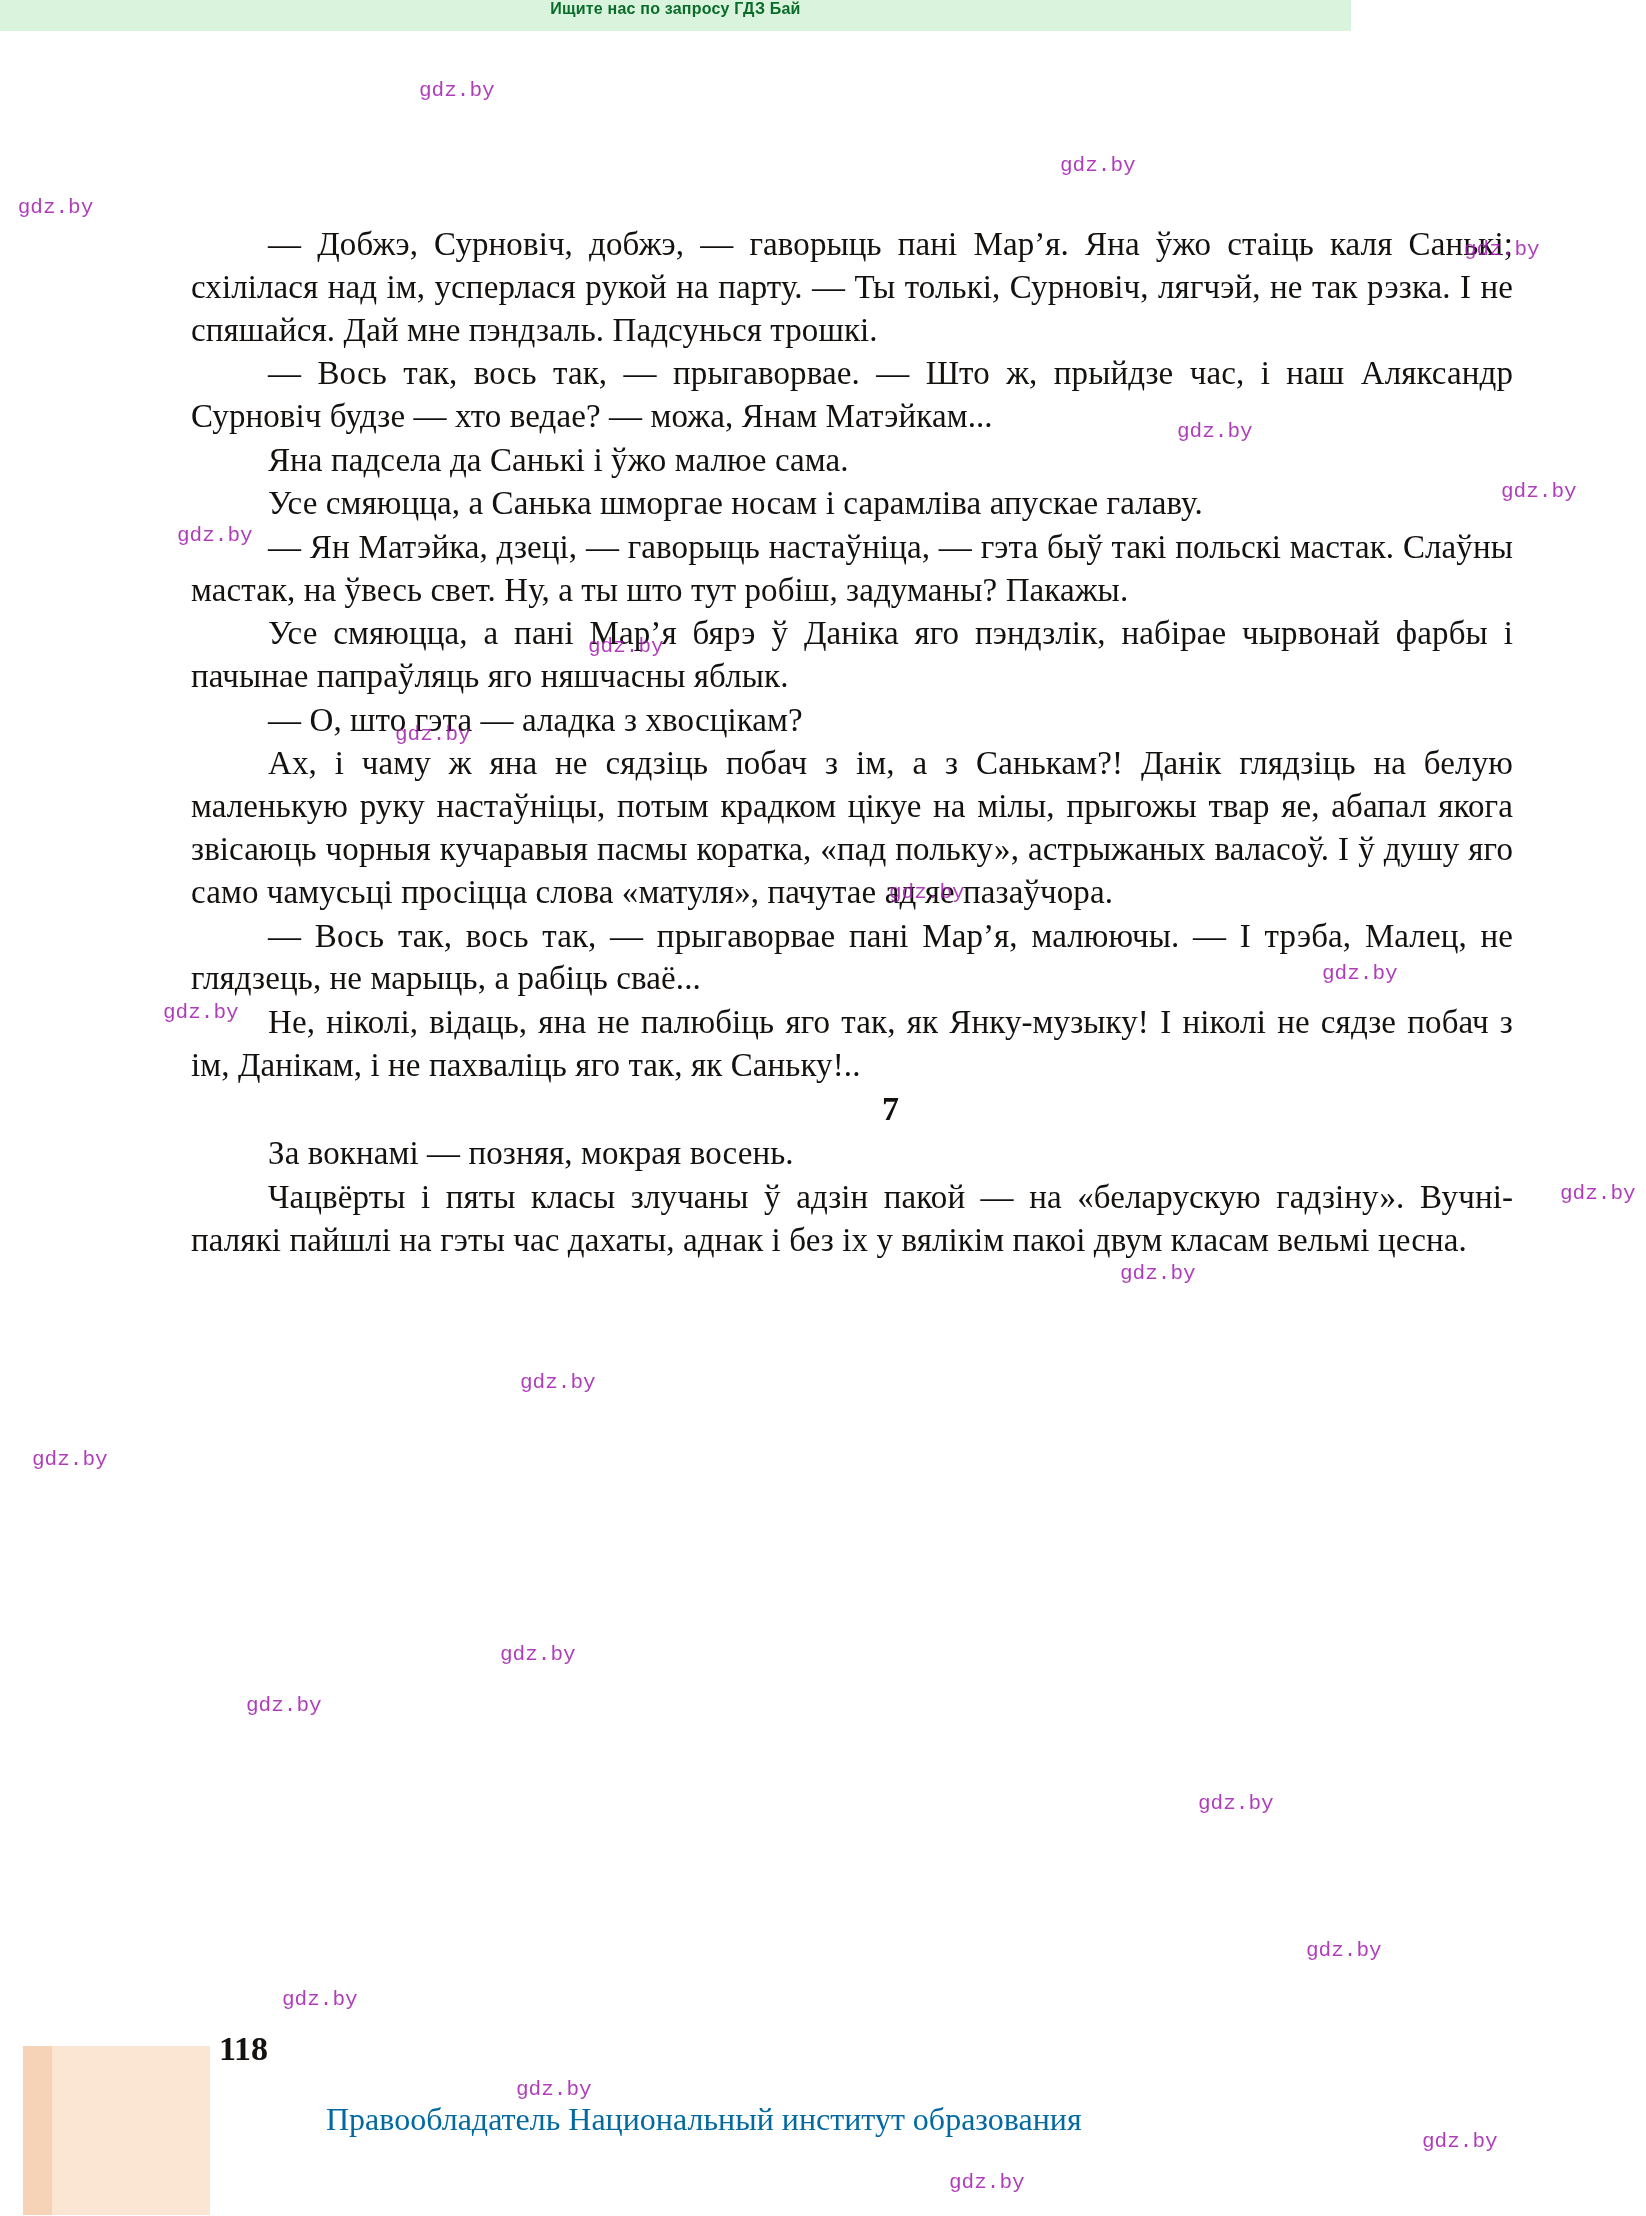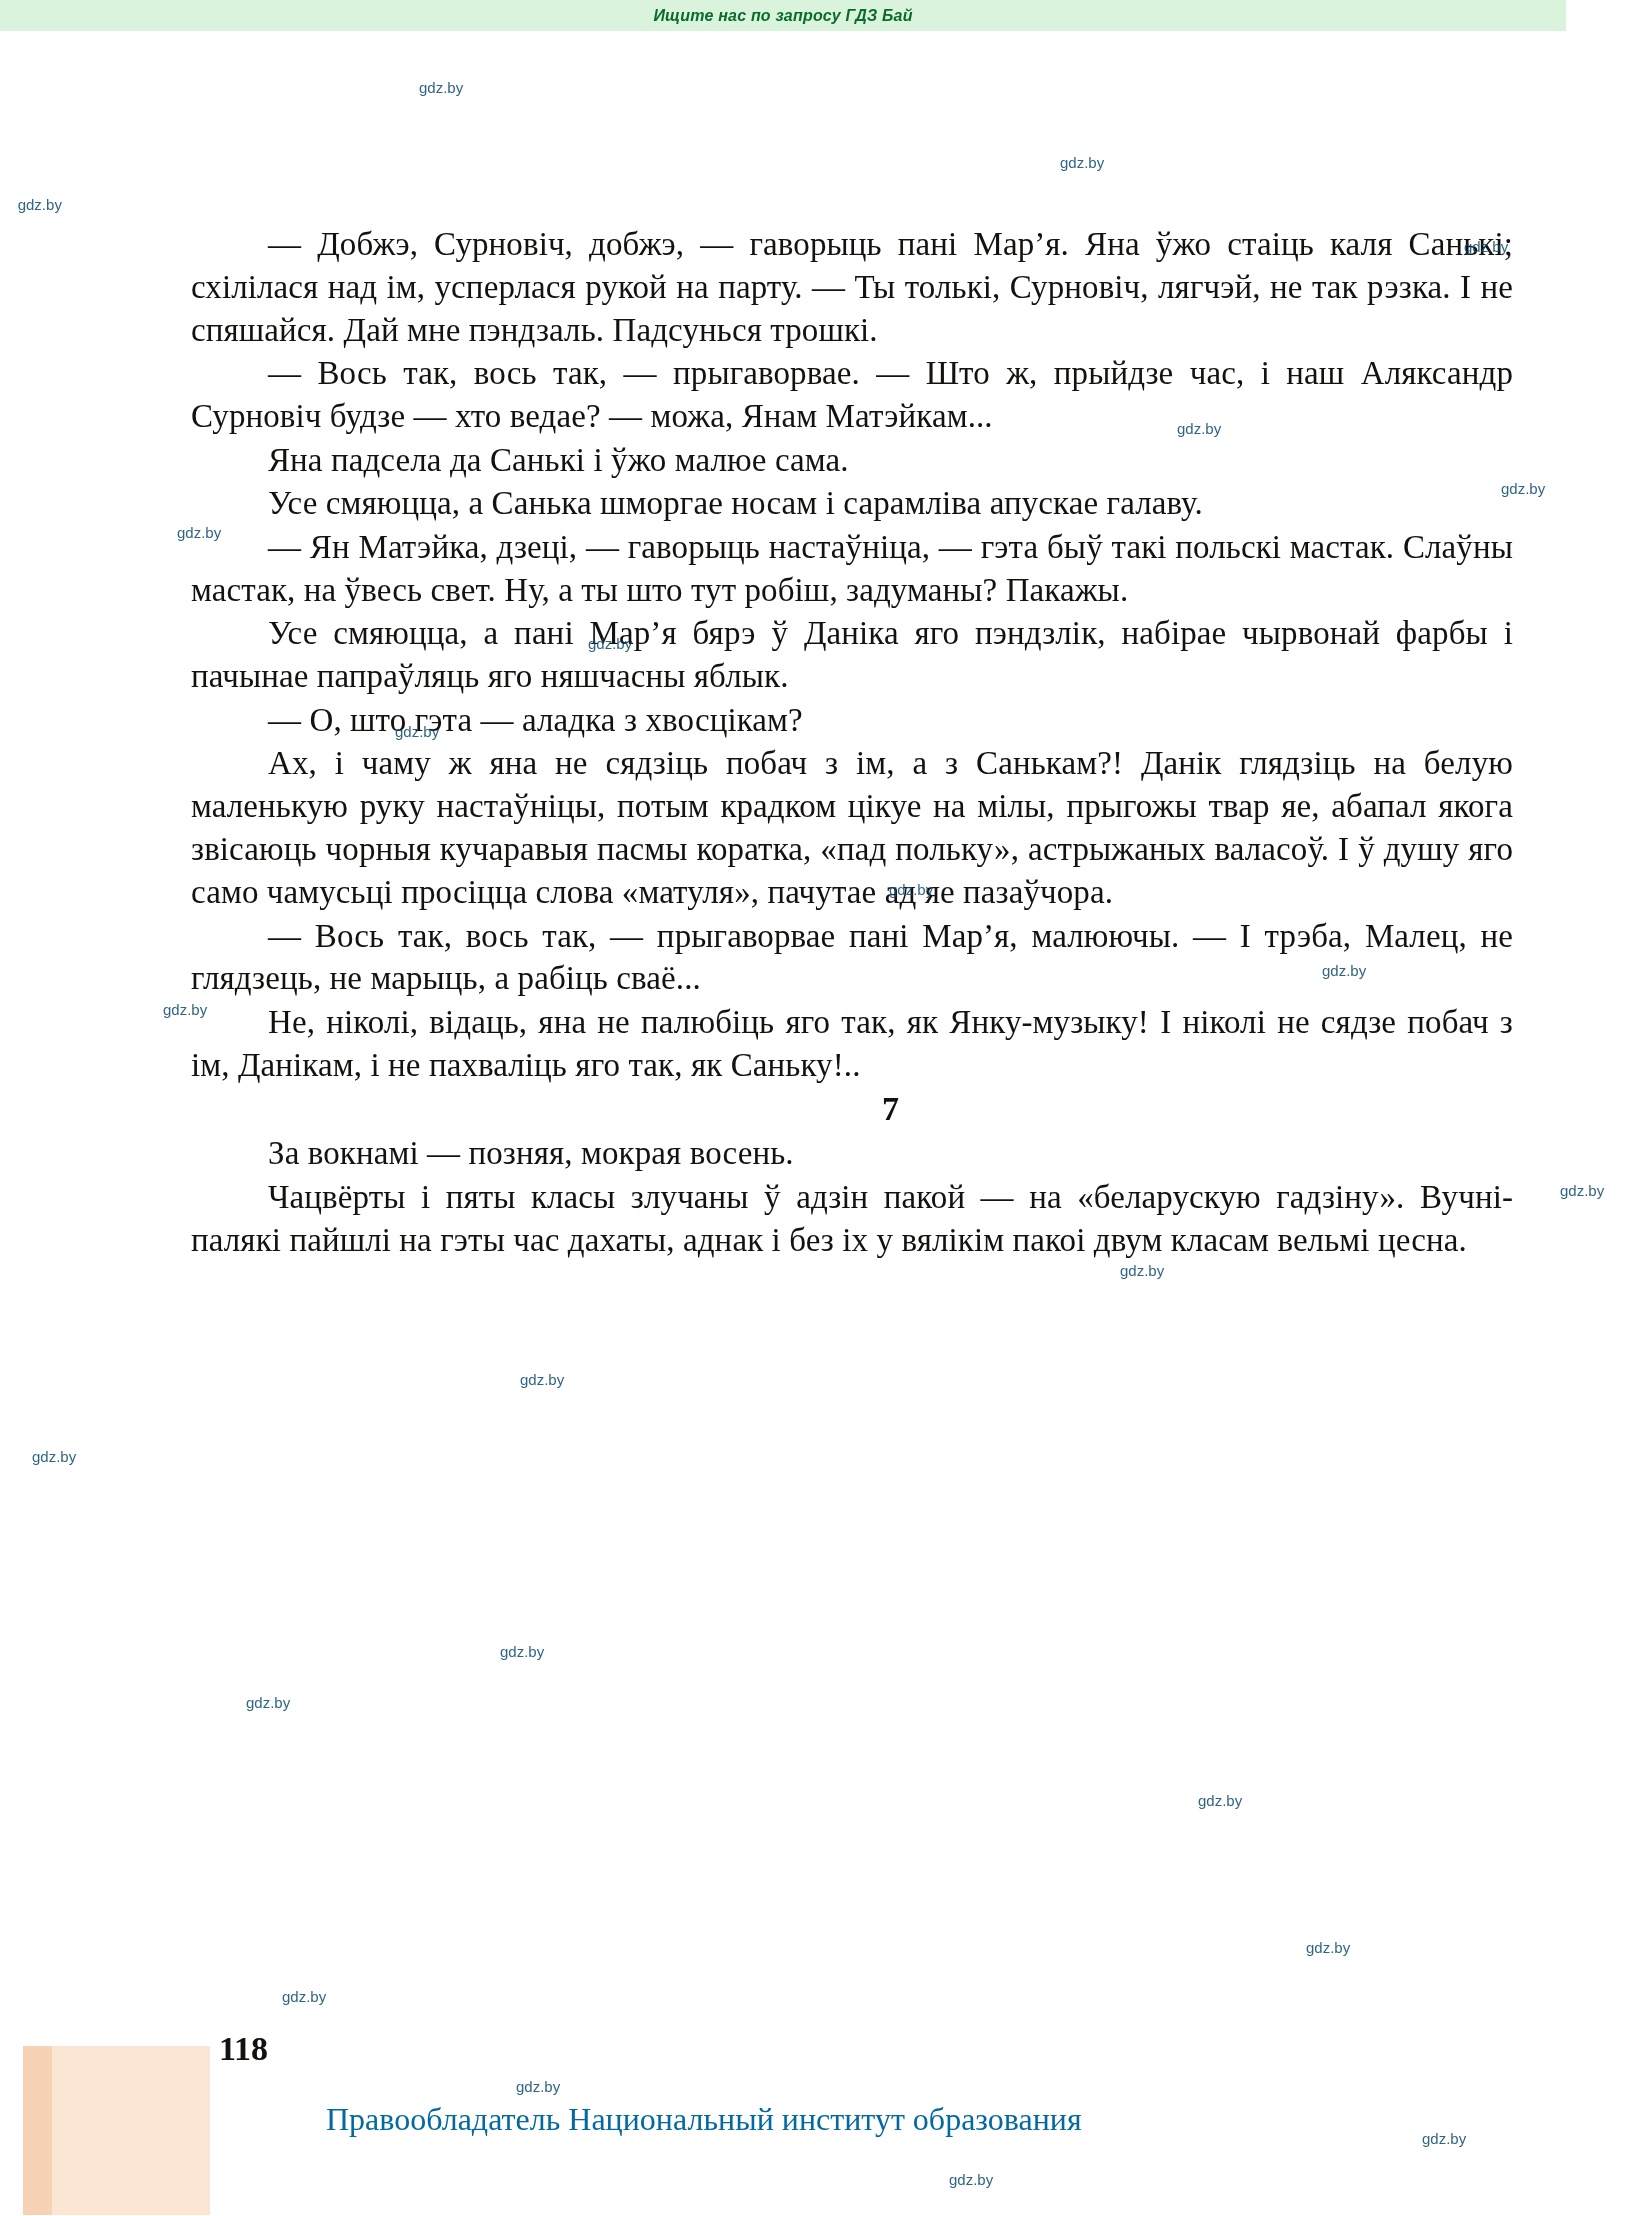--- a/index.html
+++ b/index.html
@@ -13,27 +13,25 @@
     position: relative;
     font-family: "Liberation Serif", serif;
     overflow: hidden;
   }
 
   
   .top-banner {
     position: absolute;
     top: 0;
     left: 0;
-    width: 1566px;
+    width: 1351px;
     height: 31px;
     background: #d9f3dd;
     display: flex;
-    align-items: center;
     justify-content: center;
-    font-style: italic;
   }
   .top-banner .txt {
     font-family: "Liberation Sans", sans-serif;
     font-size: 16px;
     font-weight: bold;
     color: #0a6b2a;
     letter-spacing: 0.2px;
   }
 
   
@@ -122,23 +120,23 @@
     align-items: center;
     justify-content: center;
     font-family: "Liberation Sans", sans-serif;
     font-size: 17.7px;
     color: #2f6fd0;
   }
 
   
   .wm {
     position: absolute;
-    font-family: Liberation Sans, sans-serif;
-    font-size: 15px;
-    color: #0c4a6e;
+    font-family: Liberation Mono, monospace;
+    font-size: 21px;
+    color: #a21caf;
     opacity: 0.85;
     white-space: nowrap;
     pointer-events: none;
   }
 </style>
 </head>
 <body>
 
 <div class="top-banner">
   <span class="txt">Ищите нас по запросу ГДЗ Бай</span>

